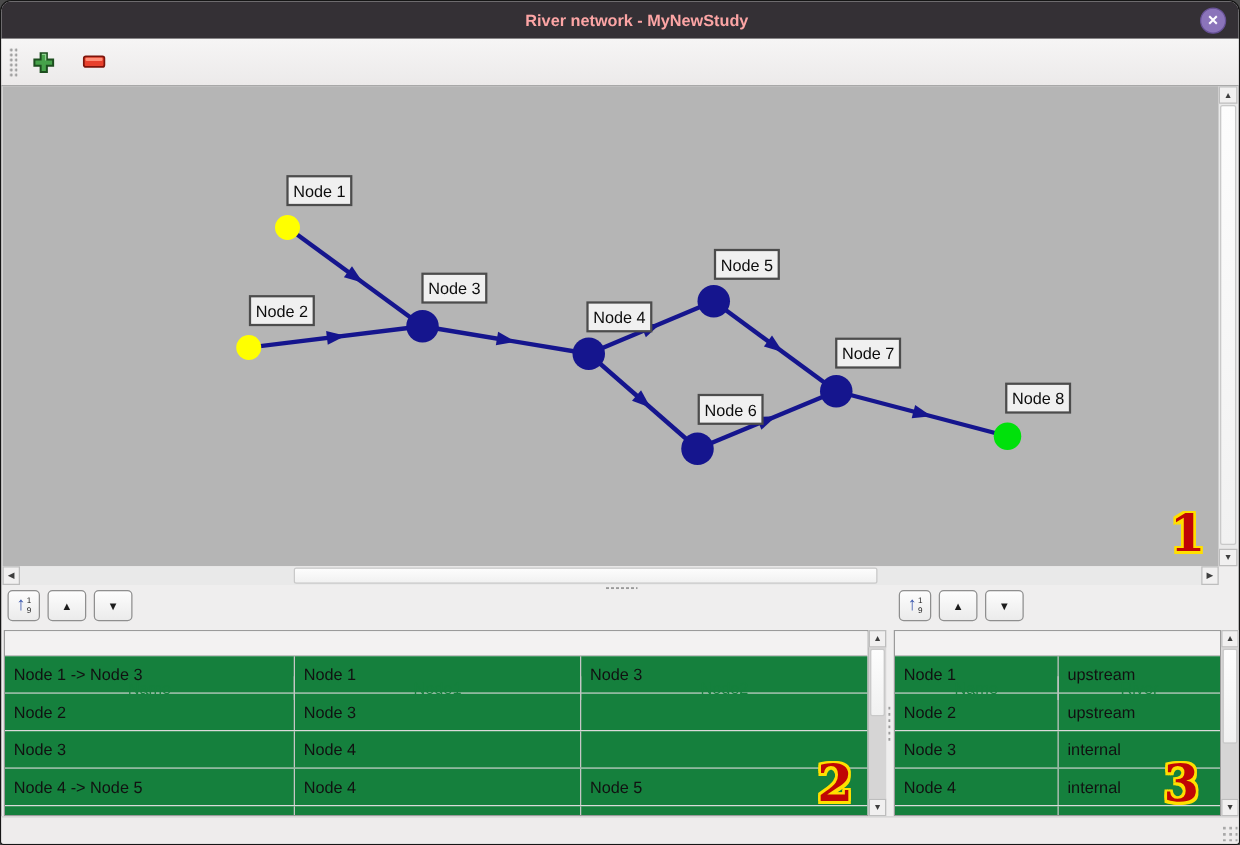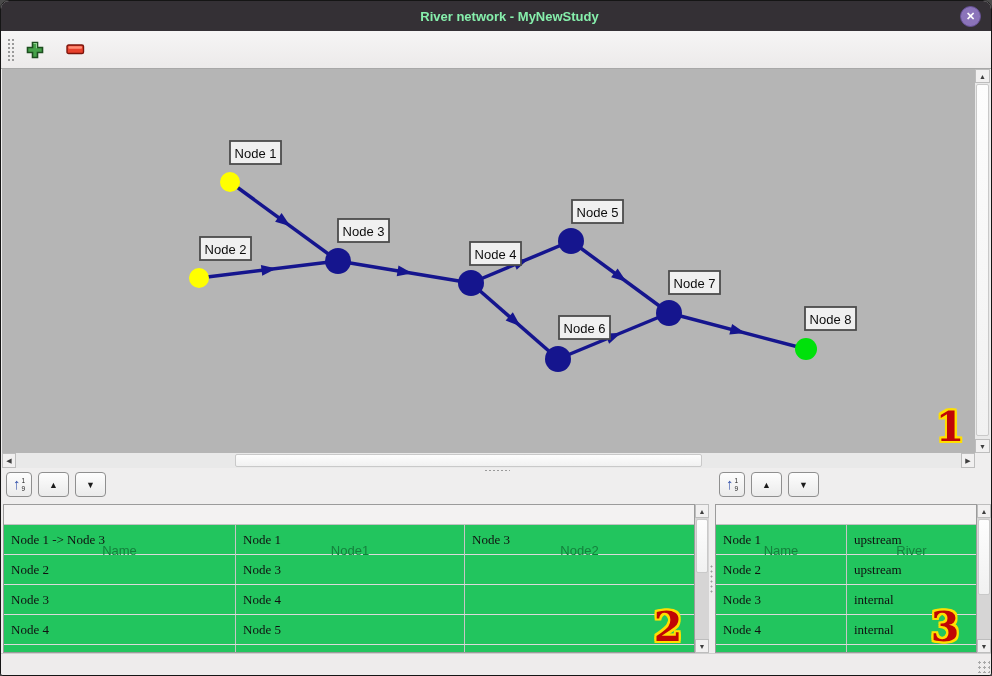--- a/index.html
+++ b/index.html
@@ -7,21 +7,21 @@
   .window {
     position:relative; width:992px; height:676px;
     background:#efeeee; border:1px solid #151515;
     border-radius:9px 9px 3px 3px; overflow:hidden;
   }
   
   .titlebar {
     position:absolute; left:0; top:0; width:100%; height:30px;
     background:#343035; display:flex; align-items:center; justify-content:center;
   }
-  .titlebar .title { color:#86efac; font-size:13px; font-weight:bold;margin-left:27px; }
+  .titlebar .title { color:#fca5a5; font-size:13px; font-weight:bold;margin-left:27px; }
   .close-btn {
     position:absolute; right:10px; top:5px; width:21px; height:21px; border-radius:50%;
     background:#8b74ba; border:1px solid #675196; color:#fff;
     display:flex; align-items:center; justify-content:center;
     font-size:11px; font-weight:bold; cursor:default;
   }
   
   .toolbar {
     position:absolute; left:0; top:30px; width:100%; height:38px;
     background:linear-gradient(#f6f5f5,#eceaea); border-bottom:1px solid #a8a8a8;
@@ -80,21 +80,21 @@
     position:absolute; top:503px; background:#fff;
     border:1px solid #9b9b9b; overflow:hidden;
   }
   .tb-left  { left:2px;  width:692px; height:149px; }
   .tb-right { left:714px; width:262px; height:149px; }
   .thead { display:flex; height:20px; background:#f3f2f2; border-bottom:1px solid #c2c2c2; }
   .th {
     font-size:13px; color:#15803d; display:flex; align-items:center; justify-content:center;
     border-right:1px solid #c6c6c6; height:100%;margin-top:36px;
   }
-  .tr { display:flex; height:30px; border-bottom:1px solid #dadada; background:#22c55e;font-family:Liberation Serif, serif; }
+  .tr { display:flex; height:30px; border-bottom:1px solid #dadada; background:#15803d; }
   .td {
     font-size:13px; color:#111; display:flex; align-items:center;
     padding-left:7px; border-right:1px solid #c6c6c6; height:100%;
     white-space:nowrap; overflow:hidden;
   }
   .tb-left  .th:nth-child(1), .tb-left  .td:nth-child(1) { width:232px; }
   .tb-left  .th:nth-child(2), .tb-left  .td:nth-child(2) { width:229px; }
   .tb-left  .th:nth-child(3), .tb-left  .td:nth-child(3) { width:229px; border-right:none; }
   .tb-right .th:nth-child(1), .tb-right .td:nth-child(1) { width:131px; }
   .tb-right .th:nth-child(2), .tb-right .td:nth-child(2) { width:129px; border-right:none; }
@@ -275,20 +275,21 @@
         </div>
         <div class="tr">
           <div class="td">Node 2</div>
           <div class="td">Node 3</div>
         </div>
         <div class="tr">
           <div class="td">Node 3</div>
           <div class="td">Node 4</div>
         </div>
         <div class="tr">
+          <div class="td">Node 4 -&gt; Node 5</div>
           <div class="td">Node 4</div>
           <div class="td">Node 5</div>
         </div>
         <div class="tr">
           <div class="td"></div>
           <div class="td"></div>
           <div class="td"></div>
         </div>
       </div>
   </div>

